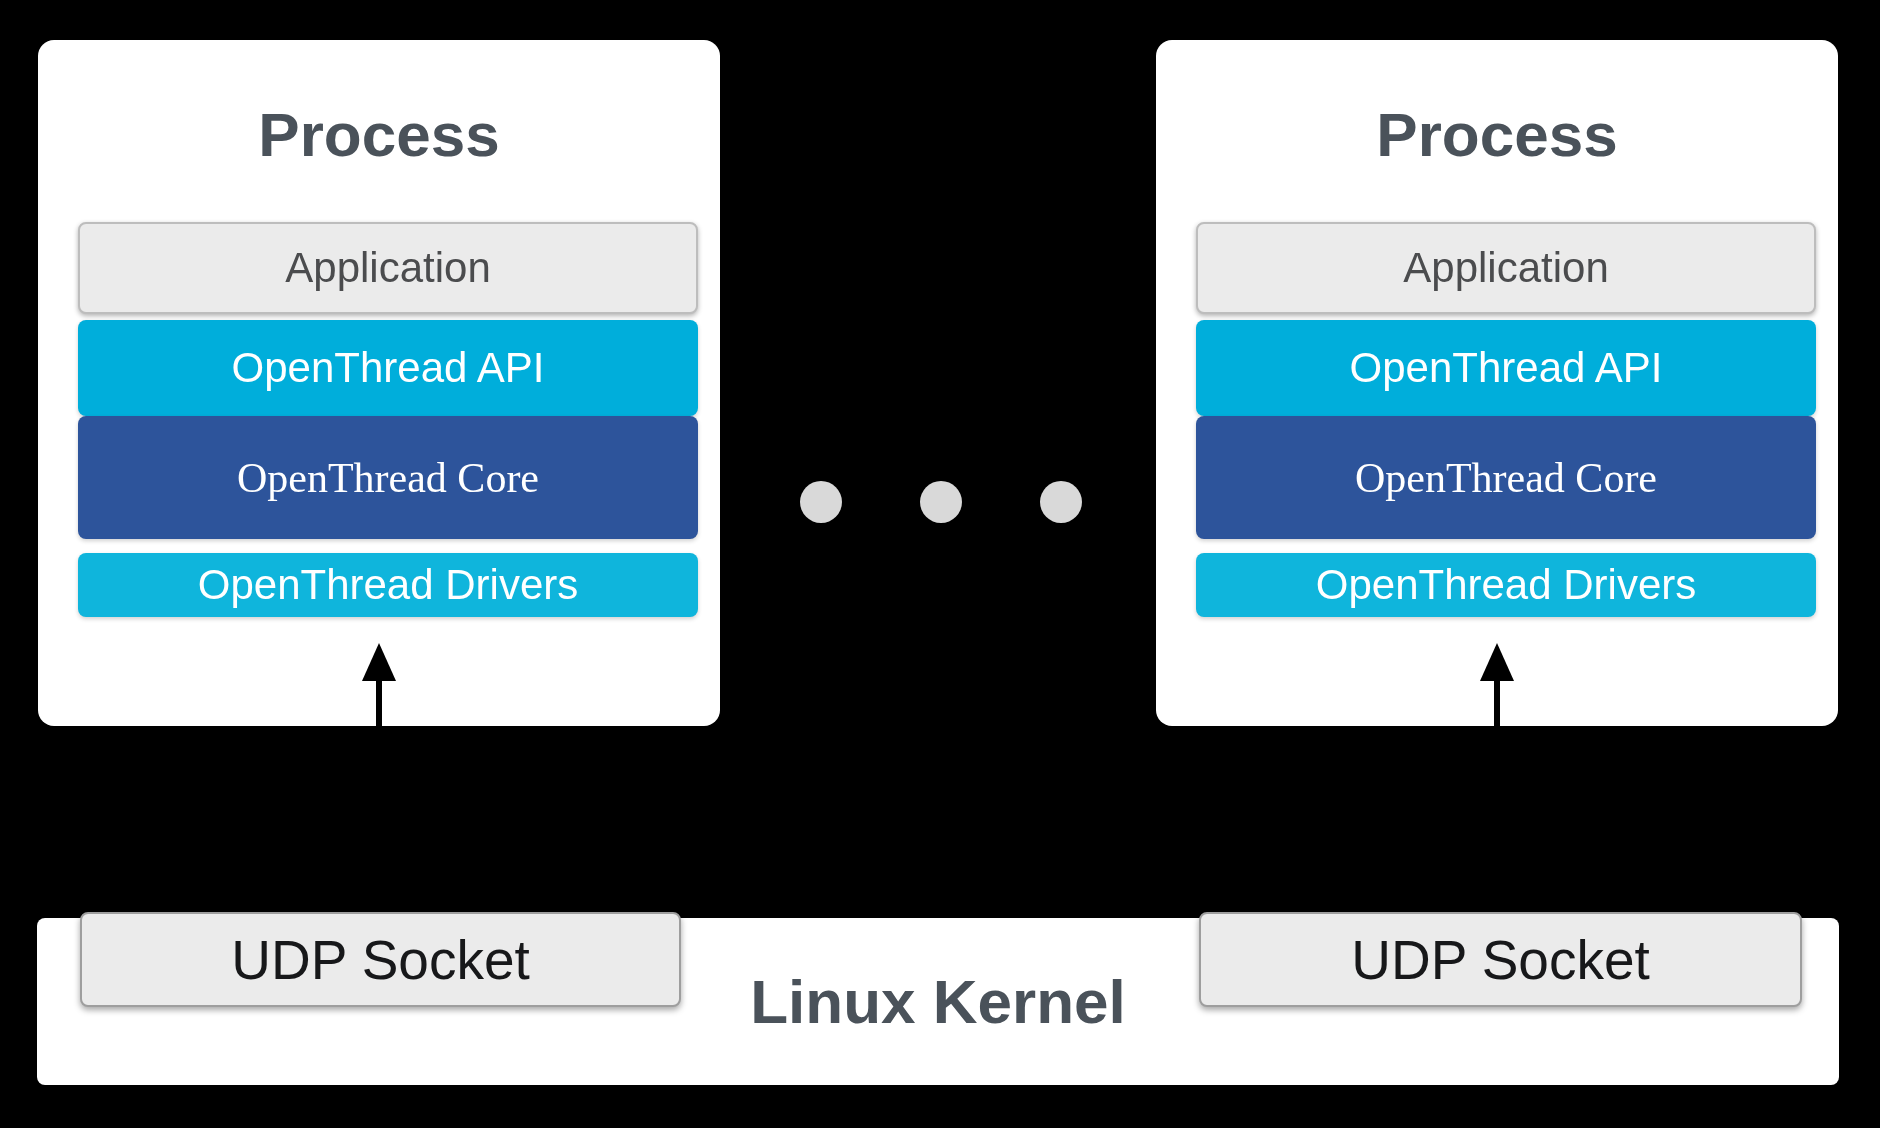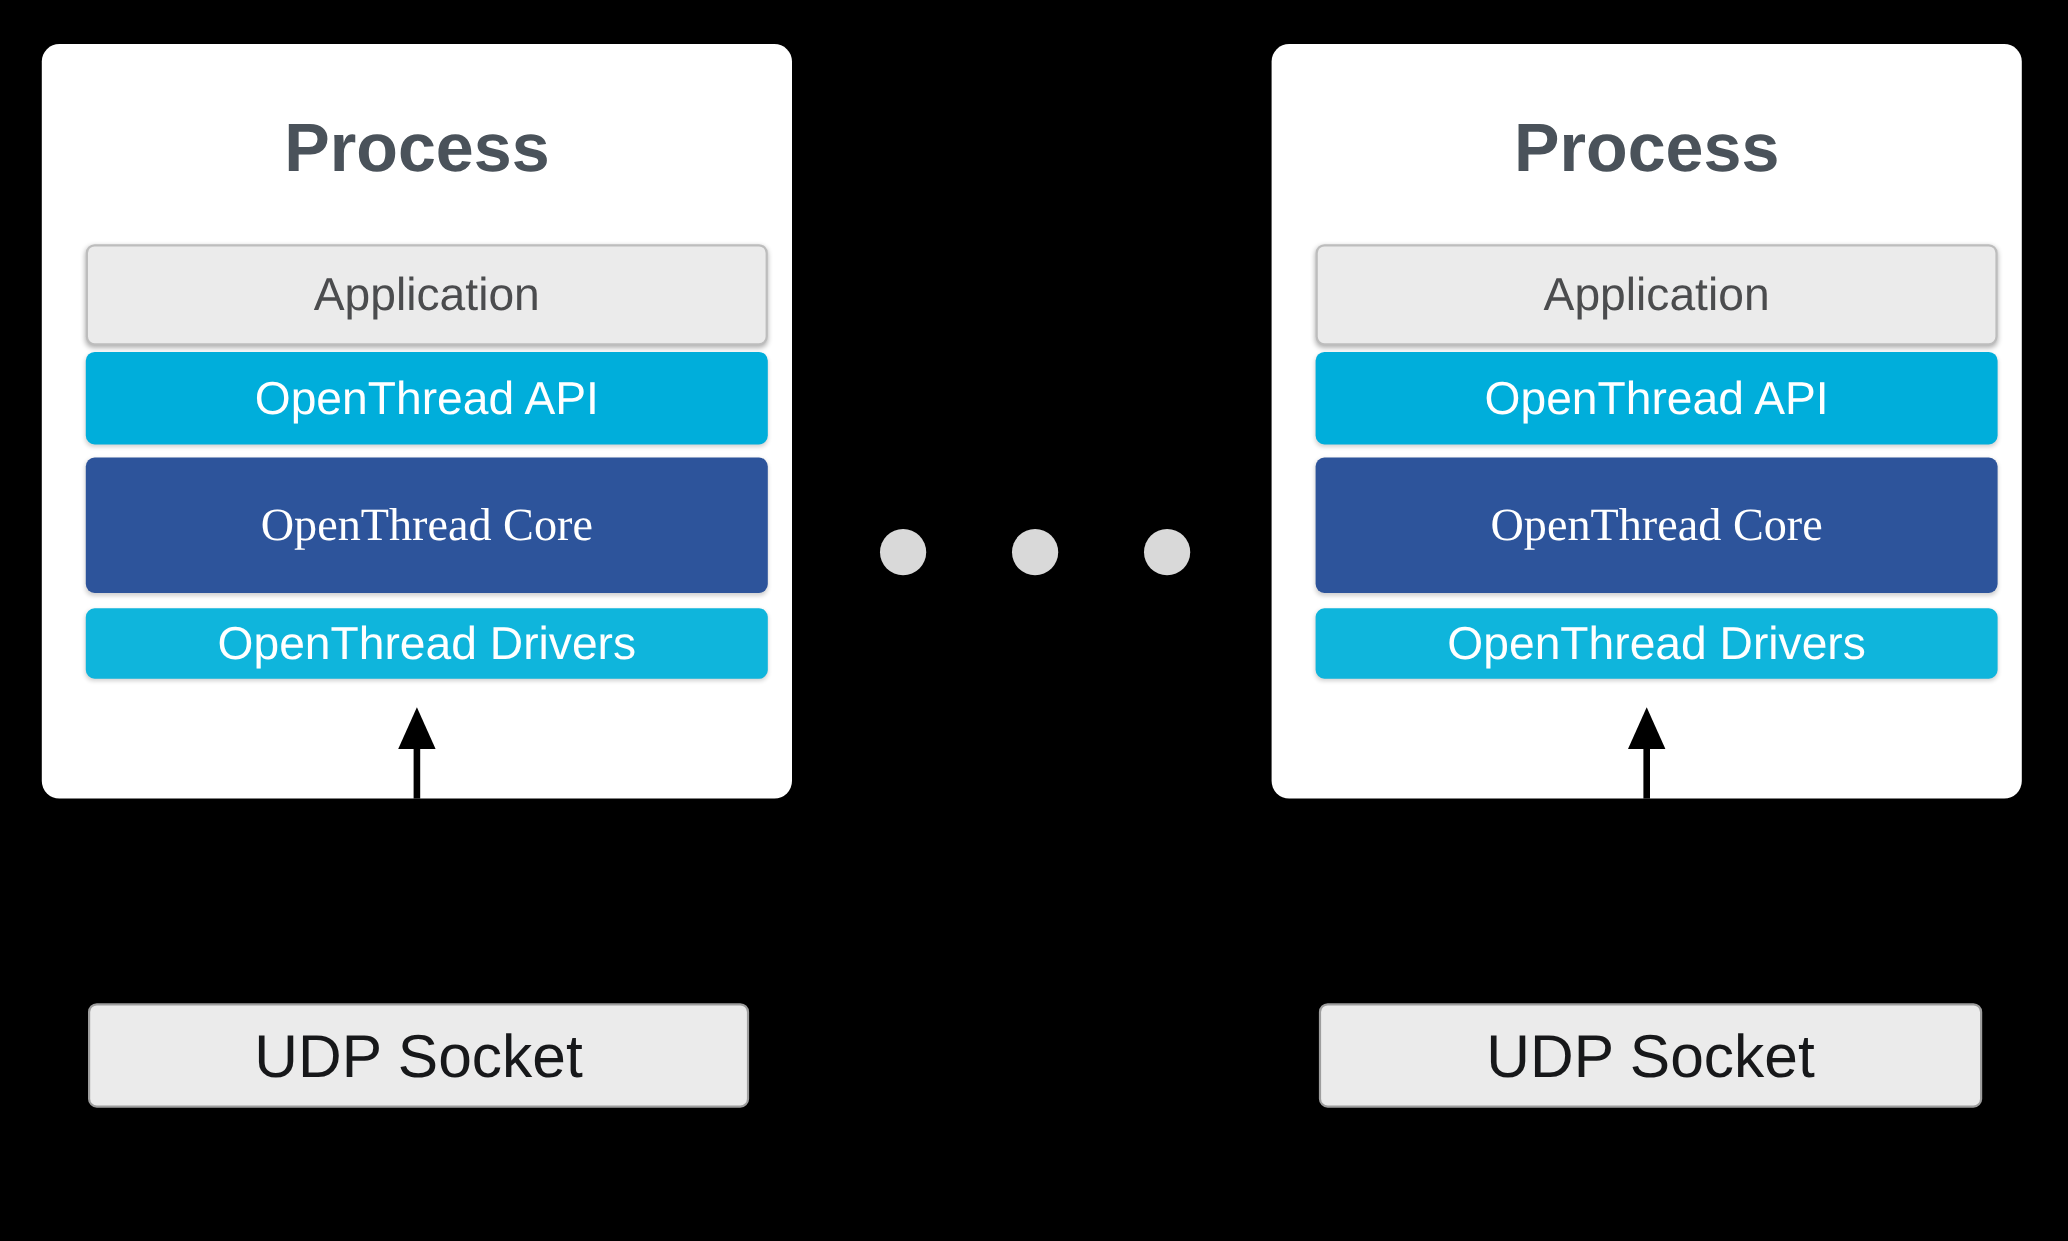--- a/index.html
+++ b/index.html
@@ -33,21 +33,21 @@
     box-sizing:border-box;
     box-shadow:0 2px 4px rgba(0,0,0,0.18);
   }
   .layer.app{
     top:182px;height:92px;
     background:var(--application-bg,#ebebeb);
     border:2px solid var(--application-border,#bdbdbd);
     color:var(--application-text,#4b4c4e);
     box-shadow:0 2px 5px rgba(0,0,0,0.30);
   }
-  .layer.api{top:280px;height:84px;background:var(--api-bg,#00aedb);color:var(--band-text,#fff);}
+  .layer.api{top:280px;height:96px;background:var(--api-bg,#00aedb);color:var(--band-text,#fff);}
   .layer.core{top:376px;height:123px;background:var(--core-bg,#2d549b);color:var(--band-text,#fff);font-family:Liberation Serif, serif;}
   .layer.drivers{top:486px;height:64px;background:var(--drivers-bg,#0fb5dc);color:var(--band-text,#fff);margin-top:27px;}
   
   .arrow{position:absolute;left:0;right:0;top:0;height:100%;pointer-events:none;}
   .arrow .head{
     position:absolute;top:603px;left:50%;margin-left:-17px;
     width:0;height:0;
     border-left:17px solid transparent;
     border-right:17px solid transparent;
     border-bottom:38px solid var(--arrow,#000);
@@ -121,16 +121,19 @@
     <div class="arrow">
       <span class="head"></span>
       <span class="shaft"></span>
     </div>
   </section>
 
   <span class="dot d1"></span>
   <span class="dot d2"></span>
   <span class="dot d3"></span>
 
+  <footer class="kernel-bar">
+    <div class="kernel-label">Linux Kernel</div>
+  </footer>
   <div class="udp left">UDP Socket</div>
   <div class="udp right">UDP Socket</div>
 
 </div>
 
 </body></html>

